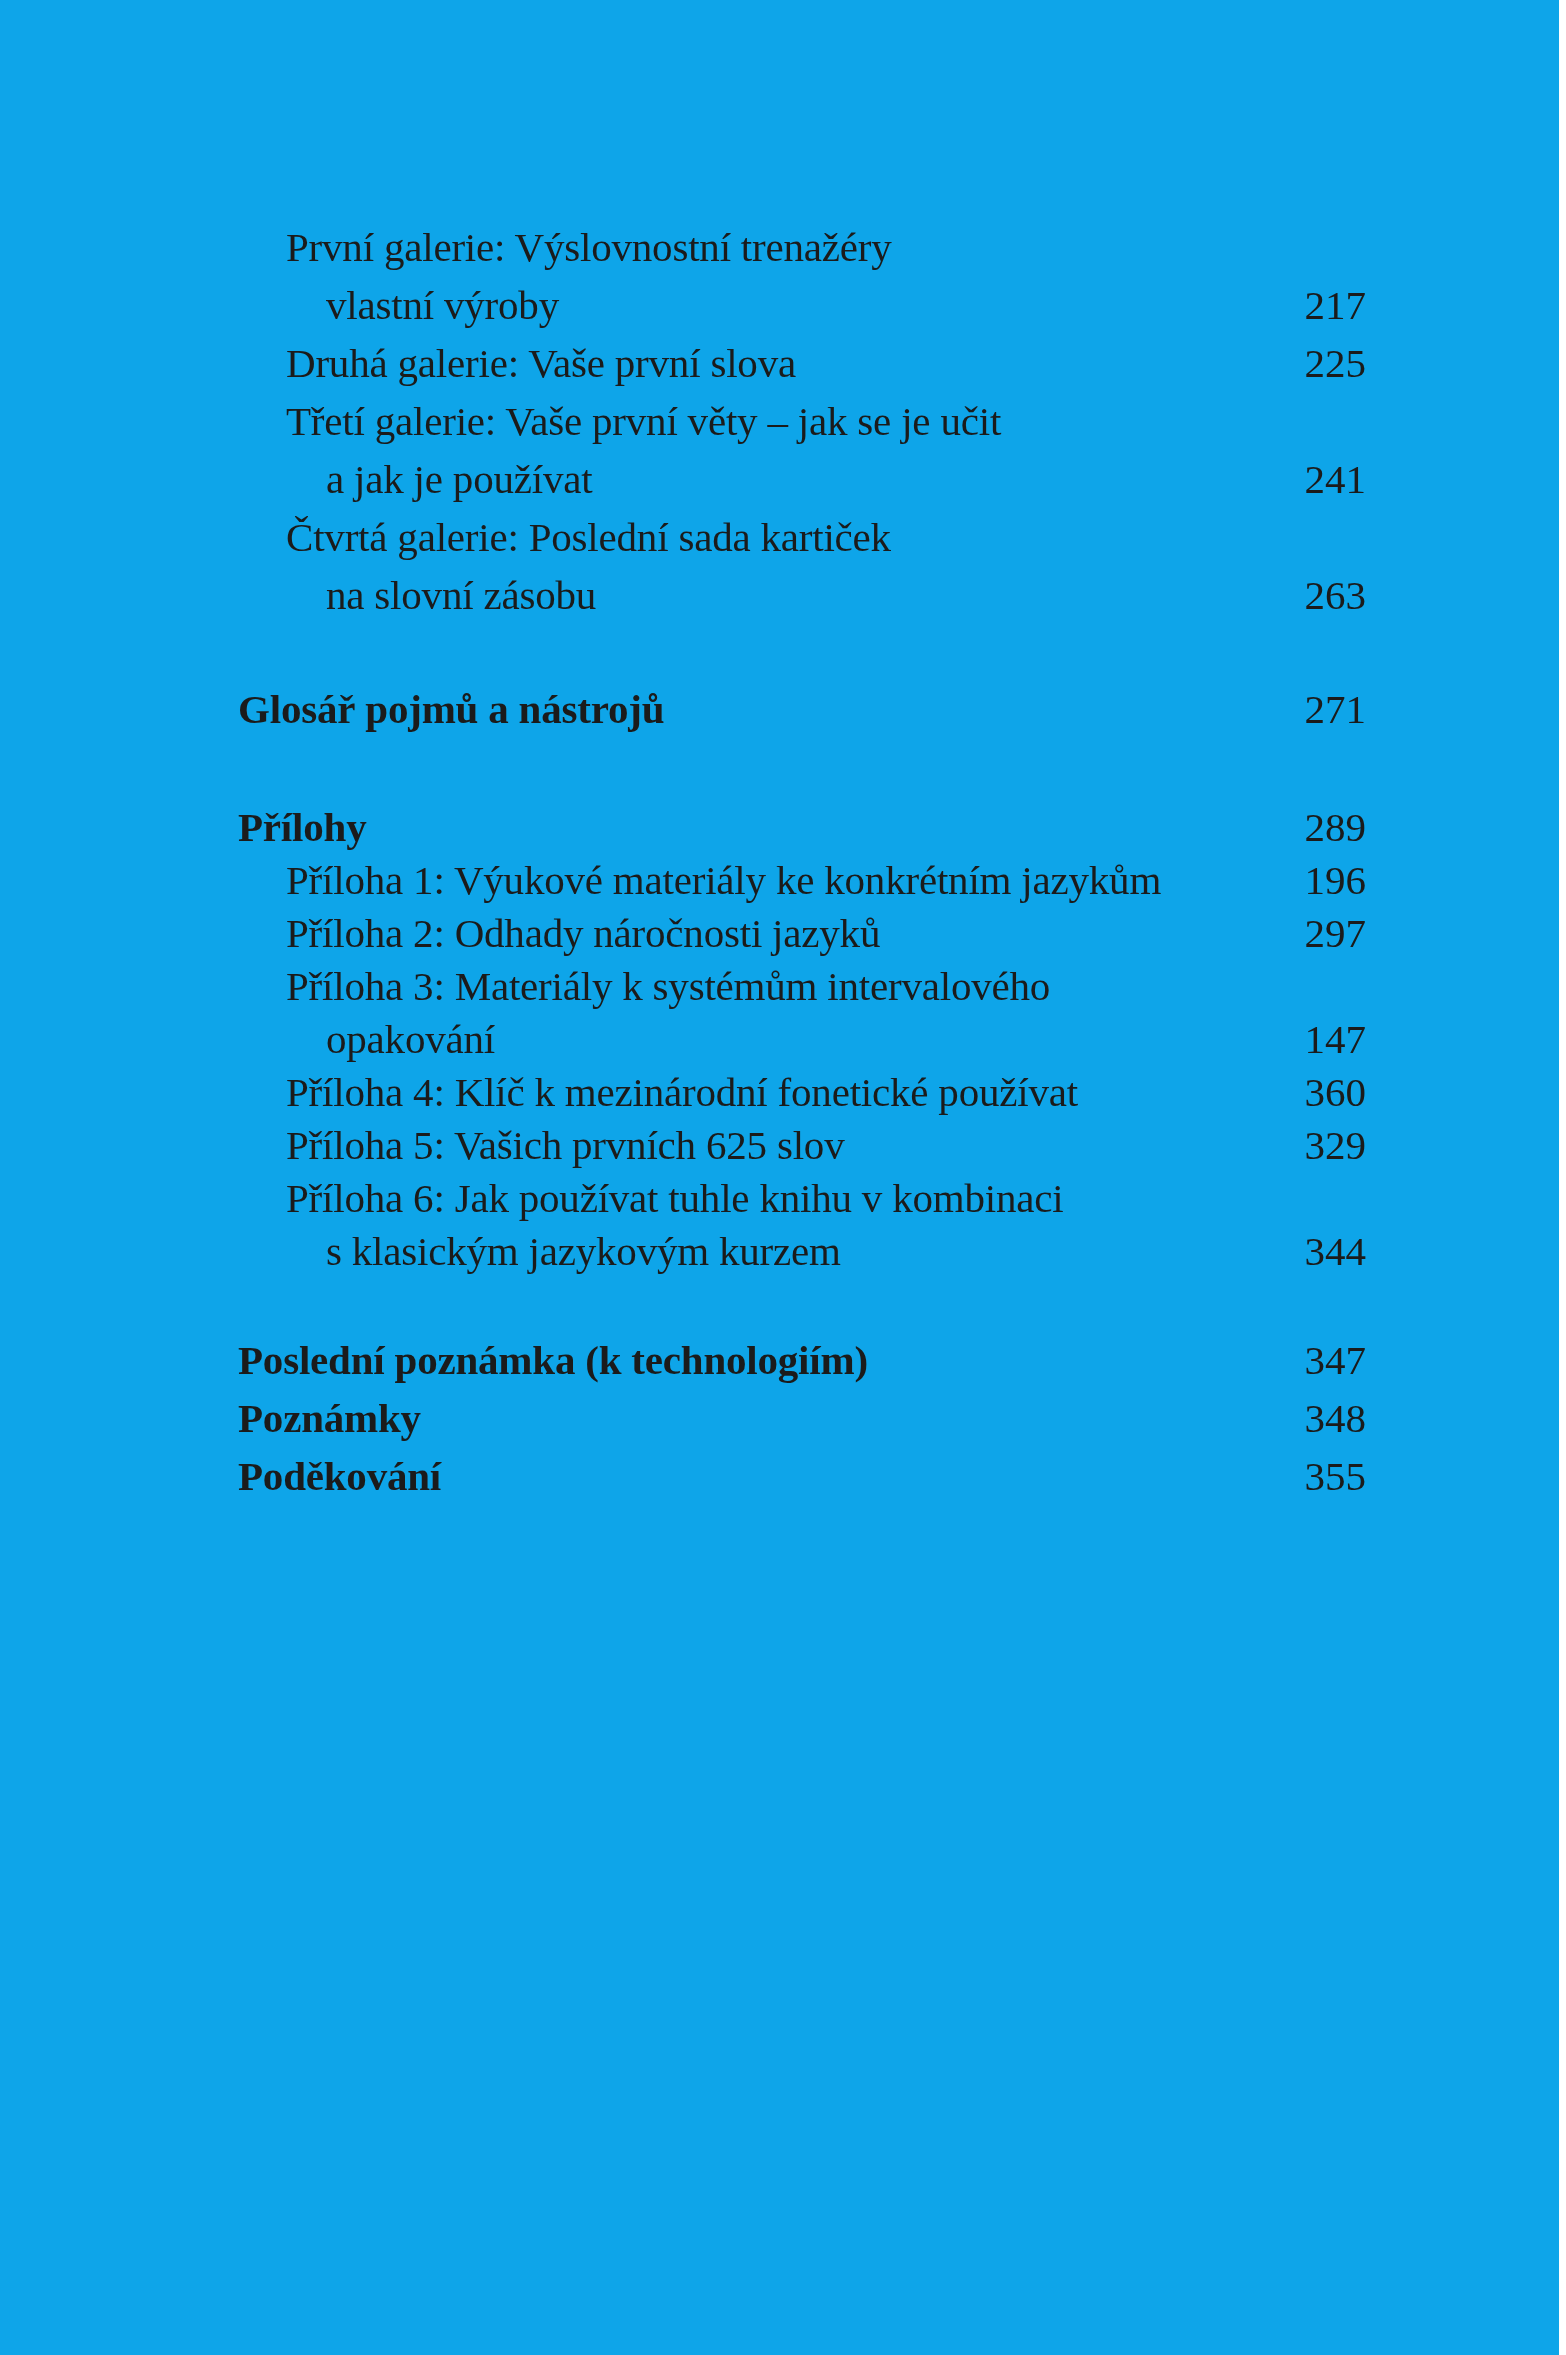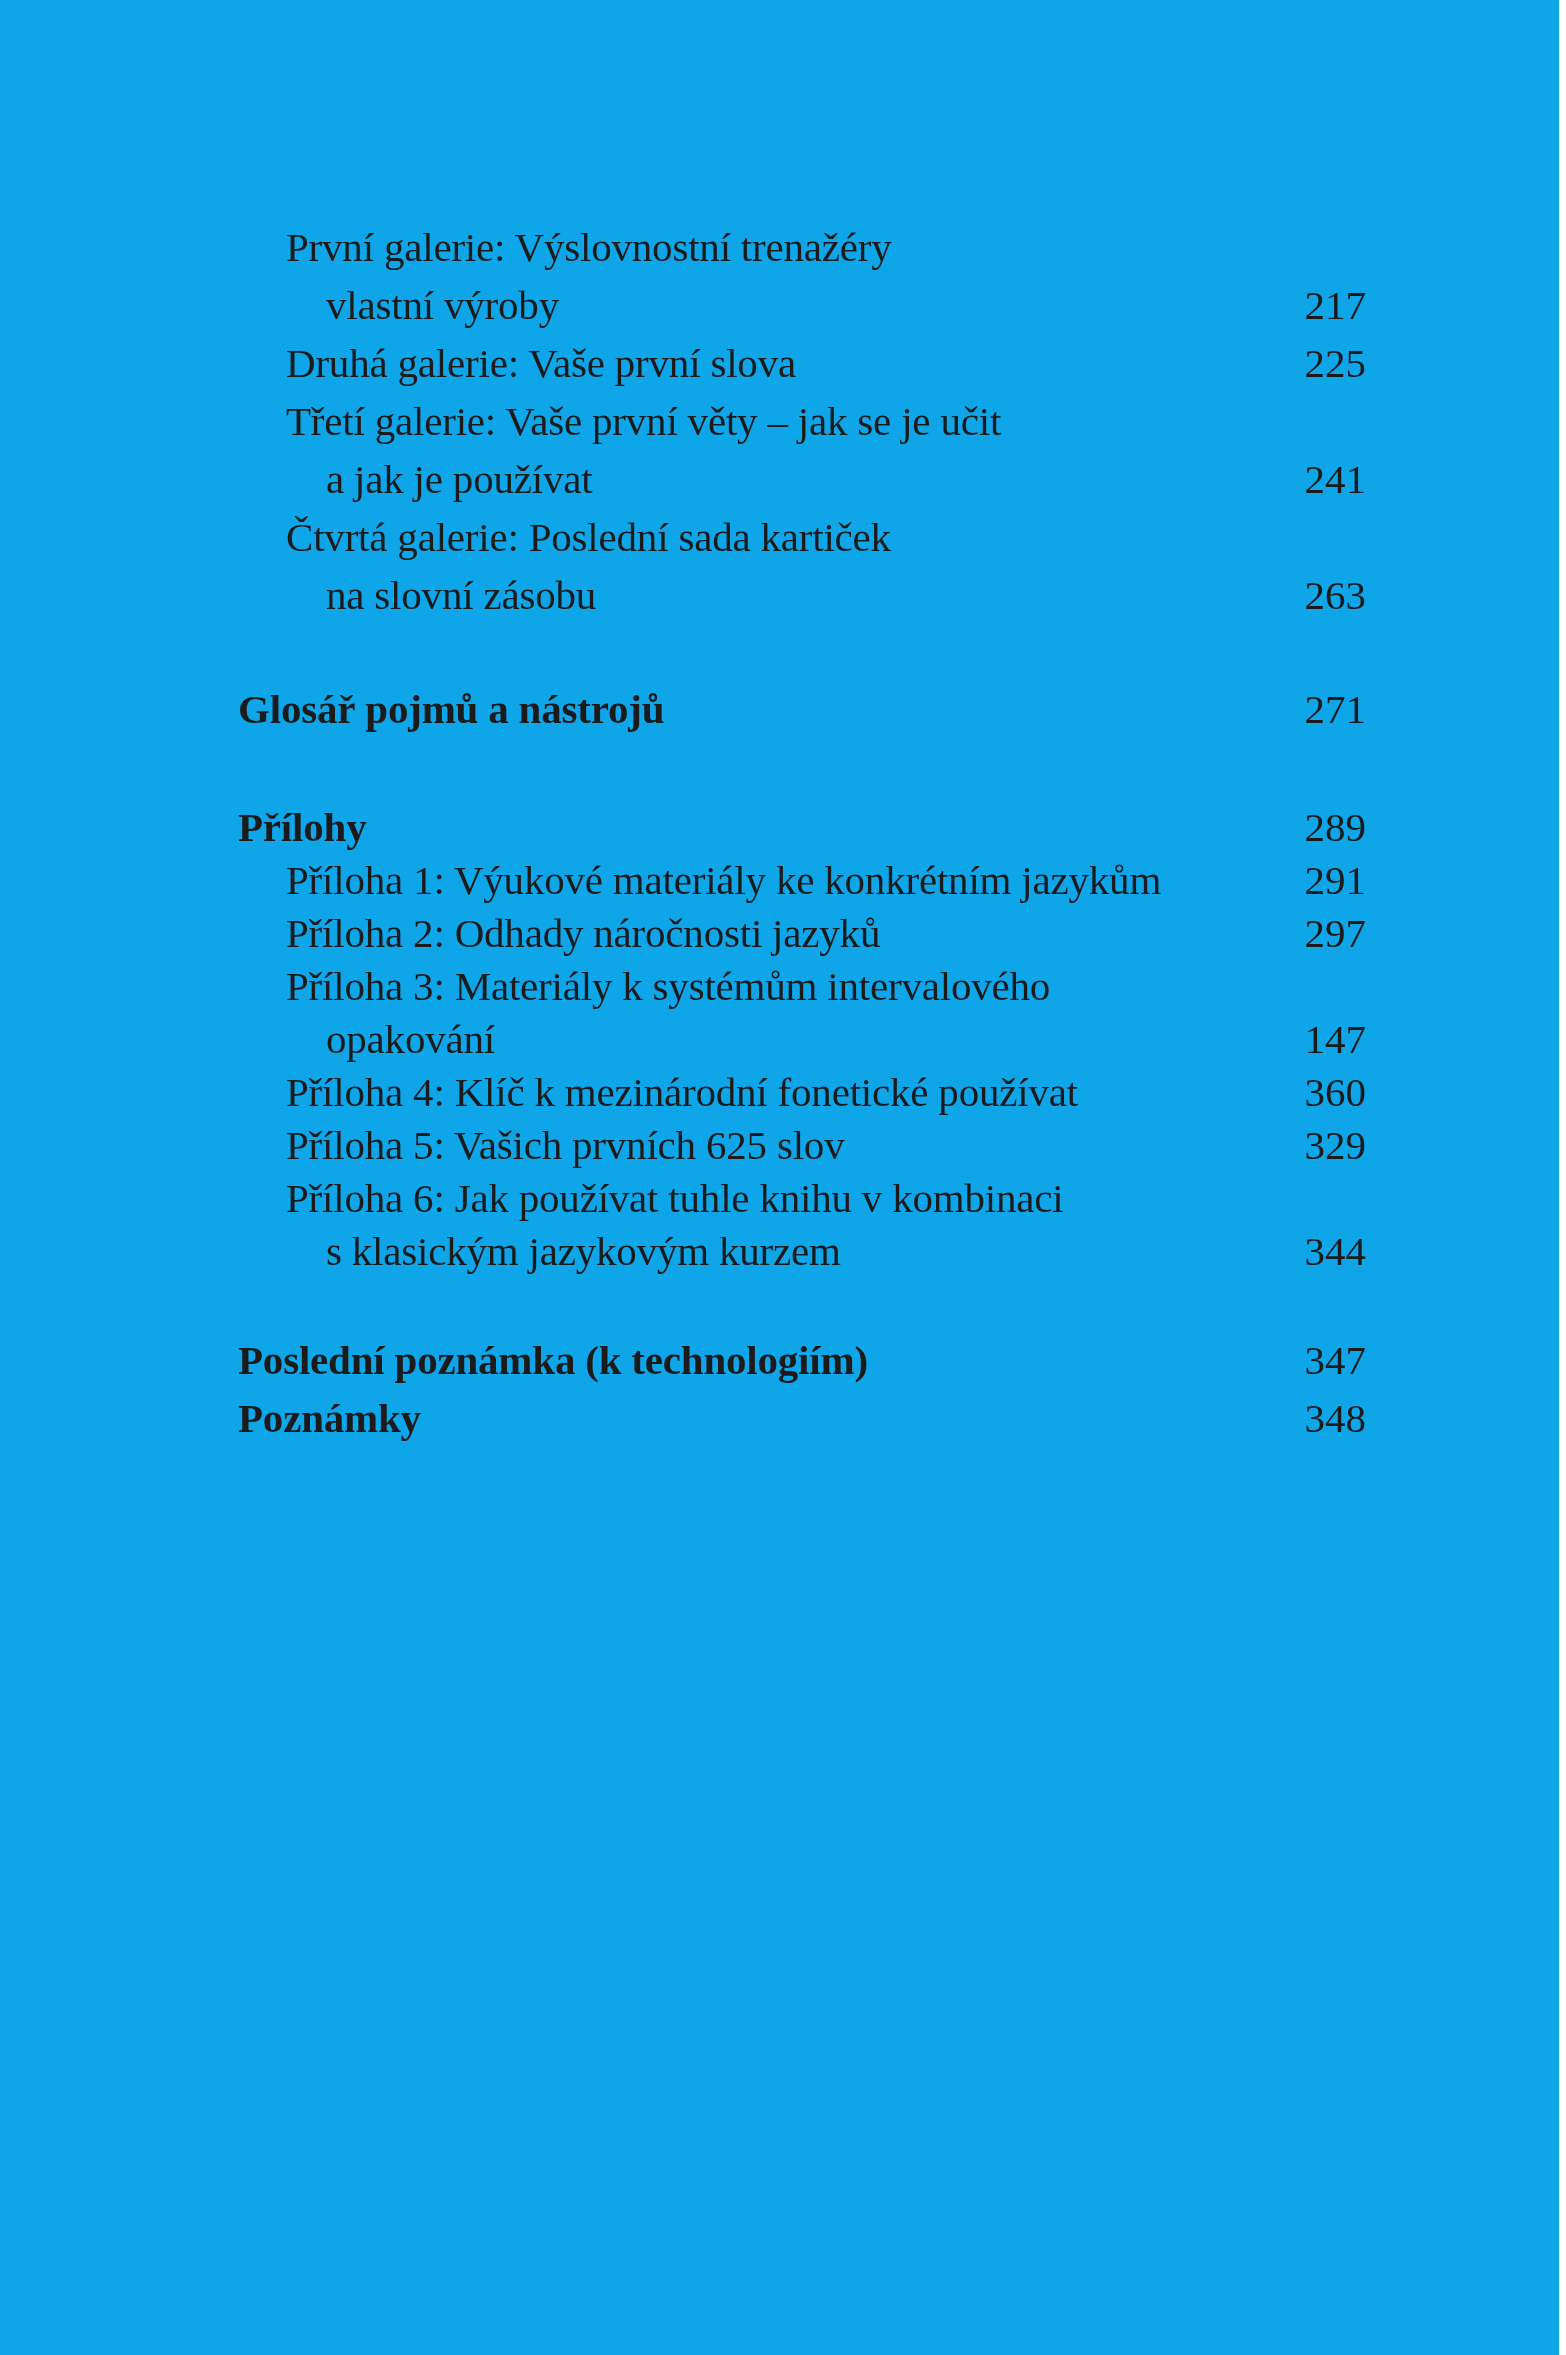--- a/index.html
+++ b/index.html
@@ -88,21 +88,21 @@
     </div>
   </div>
 
   <div id="block-c" class="toc-block pitch-57">
     <div class="row lvl0 bold">
       <span class="label">Přílohy</span>
       <span class="num">289</span>
     </div>
     <div class="row lvl1">
       <span class="label">Příloha 1: Výukové materiály ke konkrétním jazykům</span>
-      <span class="num">291</span>
+      <span class="num">196</span>
     </div>
     <div class="row lvl1">
       <span class="label">Příloha 2: Odhady náročnosti jazyků</span>
       <span class="num">297</span>
     </div>
     <div class="row lvl1">
       <span class="label">Příloha 3: Materiály k systémům intervalového</span>
       <span class="num"></span>
     </div>
     <div class="row lvl2">
@@ -129,16 +129,20 @@
 
   <div id="block-d" class="toc-block pitch-63">
     <div class="row lvl0 bold">
       <span class="label">Poslední poznámka (k technologiím)</span>
       <span class="num">347</span>
     </div>
     <div class="row lvl0 bold">
       <span class="label">Poznámky</span>
       <span class="num">348</span>
     </div>
+    <div class="row lvl0 bold">
+      <span class="label">Poděkování</span>
+      <span class="num">355</span>
+    </div>
   </div>
 
 </div>
 
 
 </body></html>

